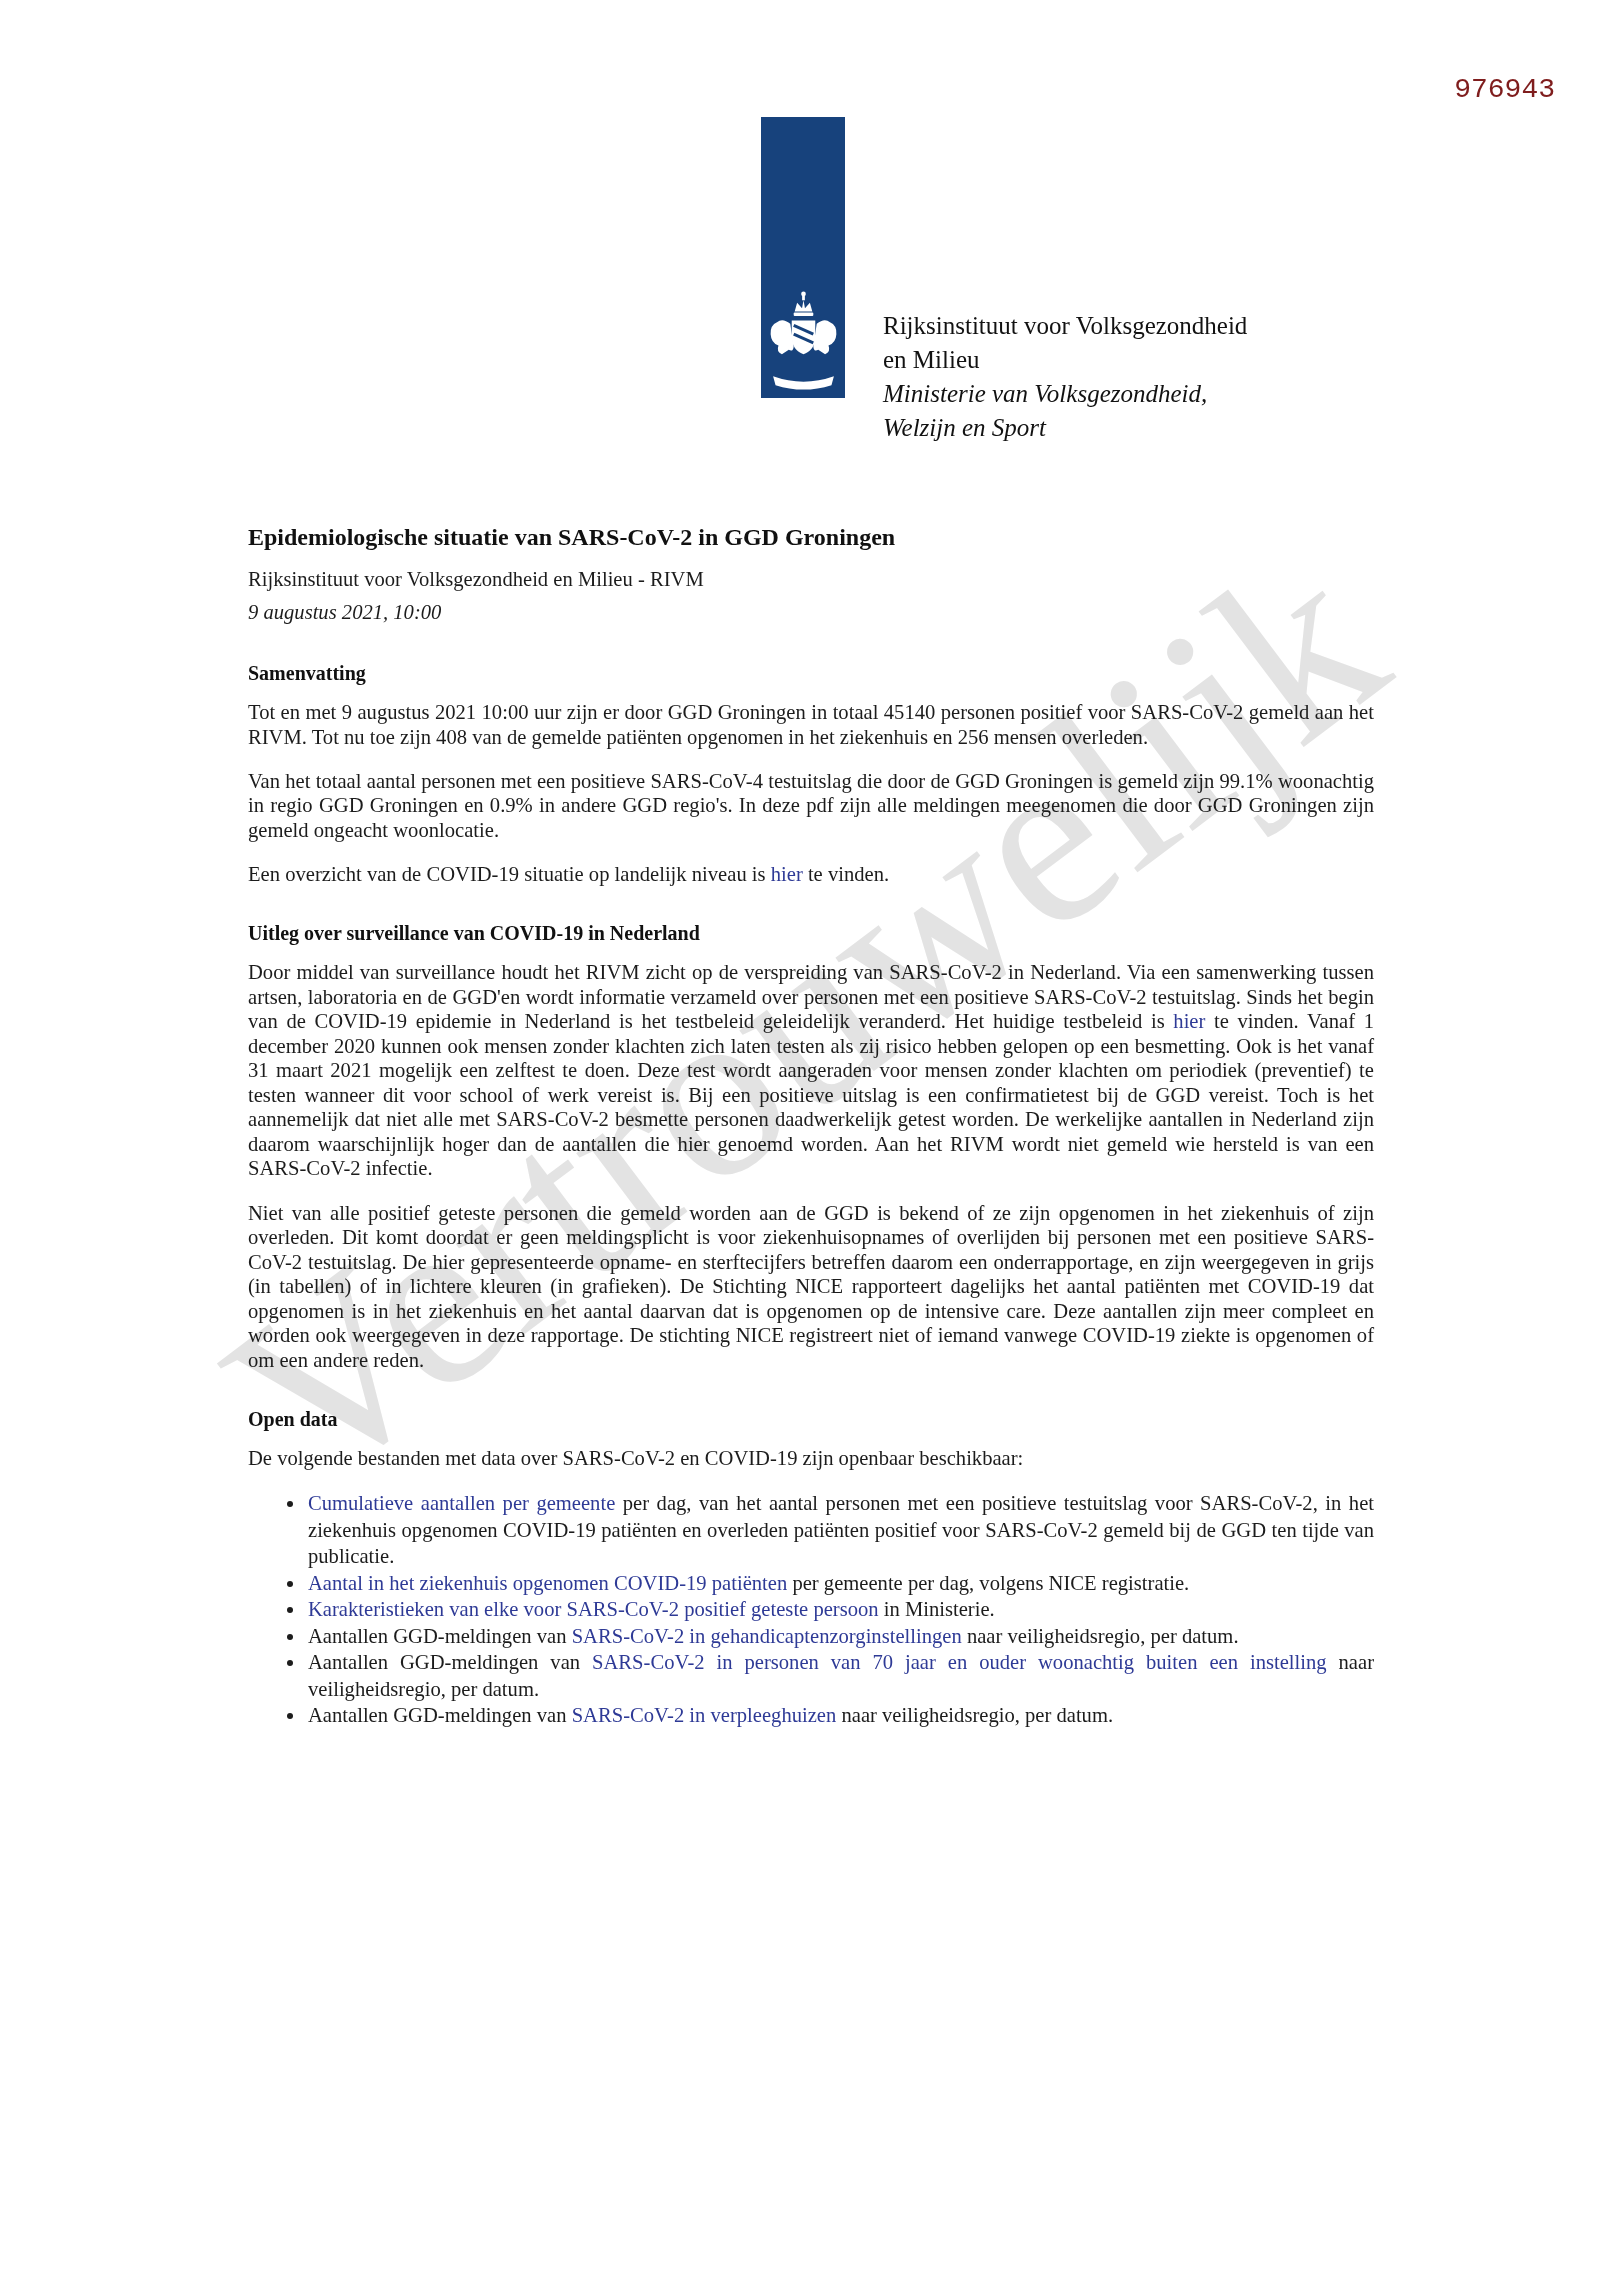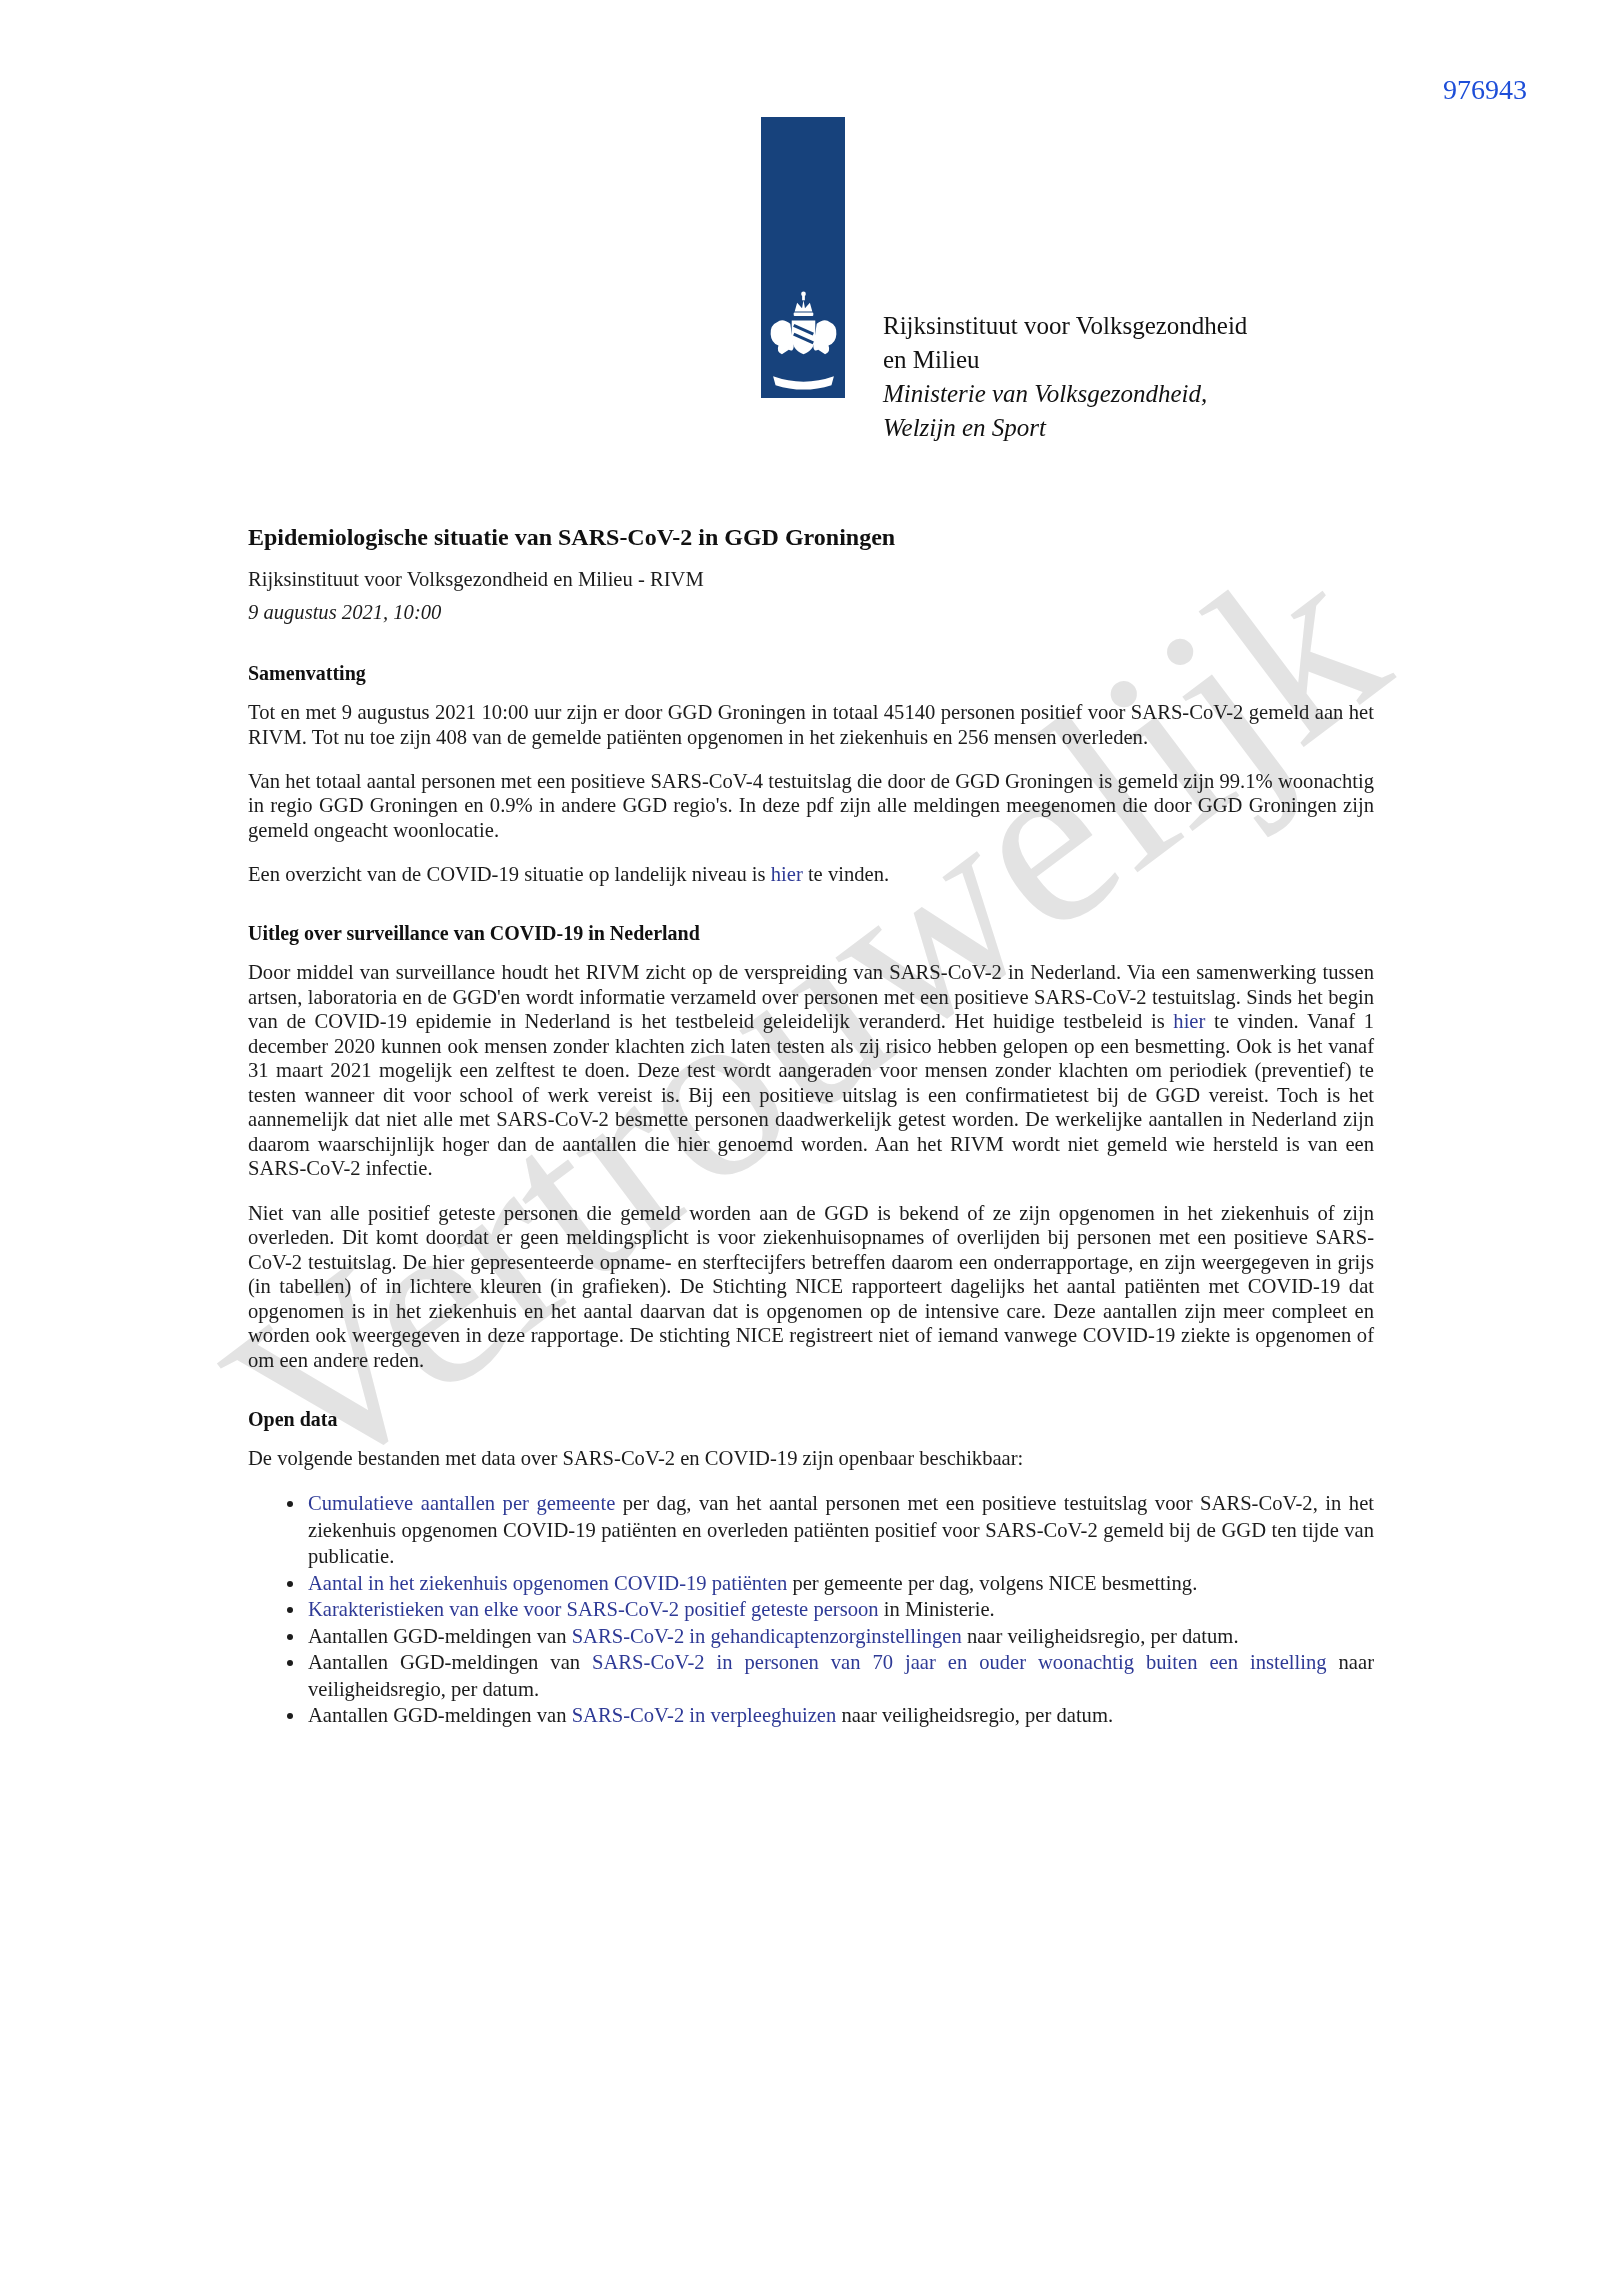--- a/index.html
+++ b/index.html
@@ -22,23 +22,23 @@
     position:absolute;left:804px;top:1019px;
     transform:translate(-50%,-50%) rotate(-37deg);
     font-size:247px;
     color:var(--watermark-gray);
     white-space:nowrap;
     z-index:0;
     user-select:none;
   }
   
   #page-number{
-    position:absolute;top:74px;right:94px;
-    font-family:Liberation Serif, serif;
-    font-size:28px;color:#1d4ed8;
+    position:absolute;top:74px;right:66px;
+    font-family:Liberation Mono, monospace;
+    font-size:28px;color:#7f1d1d;
     z-index:2;
   }
   
   #logo{position:absolute;left:761px;top:117px;z-index:2;}
   #logo-bar{
     position:absolute;left:0;top:0;
     width:84px;height:281px;
     background:var(--logo-blue);
   }
   #logo-crest{position:absolute;left:5.9px;top:173px;}
@@ -120,21 +120,21 @@
     <p class="body"><span>Een overzicht van de COVID-19 situatie op landelijk niveau is </span><span class="link">hier</span><span> te vinden.</span></p>
 
     <h2>Uitleg over surveillance van COVID-19 in Nederland</h2>
     <p class="body"><span>Door middel van surveillance houdt het RIVM zicht op de verspreiding van SARS-CoV-2 in Nederland. Via een samenwerking tussen artsen, laboratoria en de GGD'en wordt informatie verzameld over personen met een positieve SARS-CoV-2 testuitslag. Sinds het begin van de COVID-19 epidemie in Nederland is het testbeleid geleidelijk veranderd. Het huidige testbeleid is </span><span class="link">hier</span><span> te vinden. Vanaf 1 december 2020 kunnen ook mensen zonder klachten zich laten testen als zij risico hebben gelopen op een besmetting. Ook is het vanaf 31 maart 2021 mogelijk een zelftest te doen. Deze test wordt aangeraden voor mensen zonder klachten om periodiek (preventief) te testen wanneer dit voor school of werk vereist is. Bij een positieve uitslag is een confirmatietest bij de GGD vereist. Toch is het aannemelijk dat niet alle met SARS-CoV-2 besmette personen daadwerkelijk getest worden. De werkelijke aantallen in Nederland zijn daarom waarschijnlijk hoger dan de aantallen die hier genoemd worden. Aan het RIVM wordt niet gemeld wie hersteld is van een SARS-CoV-2 infectie.</span></p>
     <p class="body"><span>Niet van alle positief geteste personen die gemeld worden aan de GGD is bekend of ze zijn opgenomen in het ziekenhuis of zijn overleden. Dit komt doordat er geen meldingsplicht is voor ziekenhuisopnames of overlijden bij personen met een positieve SARS-CoV-2 testuitslag. De hier gepresenteerde opname- en sterftecijfers betreffen daarom een onderrapportage, en zijn weergegeven in grijs (in tabellen) of in lichtere kleuren (in grafieken). De Stichting NICE rapporteert dagelijks het aantal patiënten met COVID-19 dat opgenomen is in het ziekenhuis en het aantal daarvan dat is opgenomen op de intensive care. Deze aantallen zijn meer compleet en worden ook weergegeven in deze rapportage. De stichting NICE registreert niet of iemand vanwege COVID-19 ziekte is opgenomen of om een andere reden.</span></p>
 
     <h2>Open data</h2>
     <p class="body">De volgende bestanden met data over SARS-CoV-2 en COVID-19 zijn openbaar beschikbaar:</p>
     <ul id="open-data-list" data-list="open_data.bullets">
         <li><span class="link">Cumulatieve aantallen per gemeente</span><span> per dag, van het aantal personen met een positieve testuitslag voor SARS-CoV-2, in het ziekenhuis opgenomen COVID-19 patiënten en overleden patiënten positief voor SARS-CoV-2 gemeld bij de GGD ten tijde van publicatie.</span></li>
-        <li><span class="link">Aantal in het ziekenhuis opgenomen COVID-19 patiënten</span><span> per gemeente per dag, volgens NICE besmetting.</span></li>
+        <li><span class="link">Aantal in het ziekenhuis opgenomen COVID-19 patiënten</span><span> per gemeente per dag, volgens NICE registratie.</span></li>
         <li><span class="link">Karakteristieken van elke voor SARS-CoV-2 positief geteste persoon</span><span> in Ministerie.</span></li>
         <li><span>Aantallen GGD-meldingen van </span><span class="link">SARS-CoV-2 in gehandicaptenzorginstellingen</span><span> naar veiligheidsregio, per datum.</span></li>
         <li><span>Aantallen GGD-meldingen van </span><span class="link">SARS-CoV-2 in personen van 70 jaar en ouder woonachtig buiten een instelling</span><span> naar veiligheidsregio, per datum.</span></li>
         <li><span>Aantallen GGD-meldingen van </span><span class="link">SARS-CoV-2 in verpleeghuizen</span><span> naar veiligheidsregio, per datum.</span></li>
       </ul>
 
   </div>
 </div>
 
 

